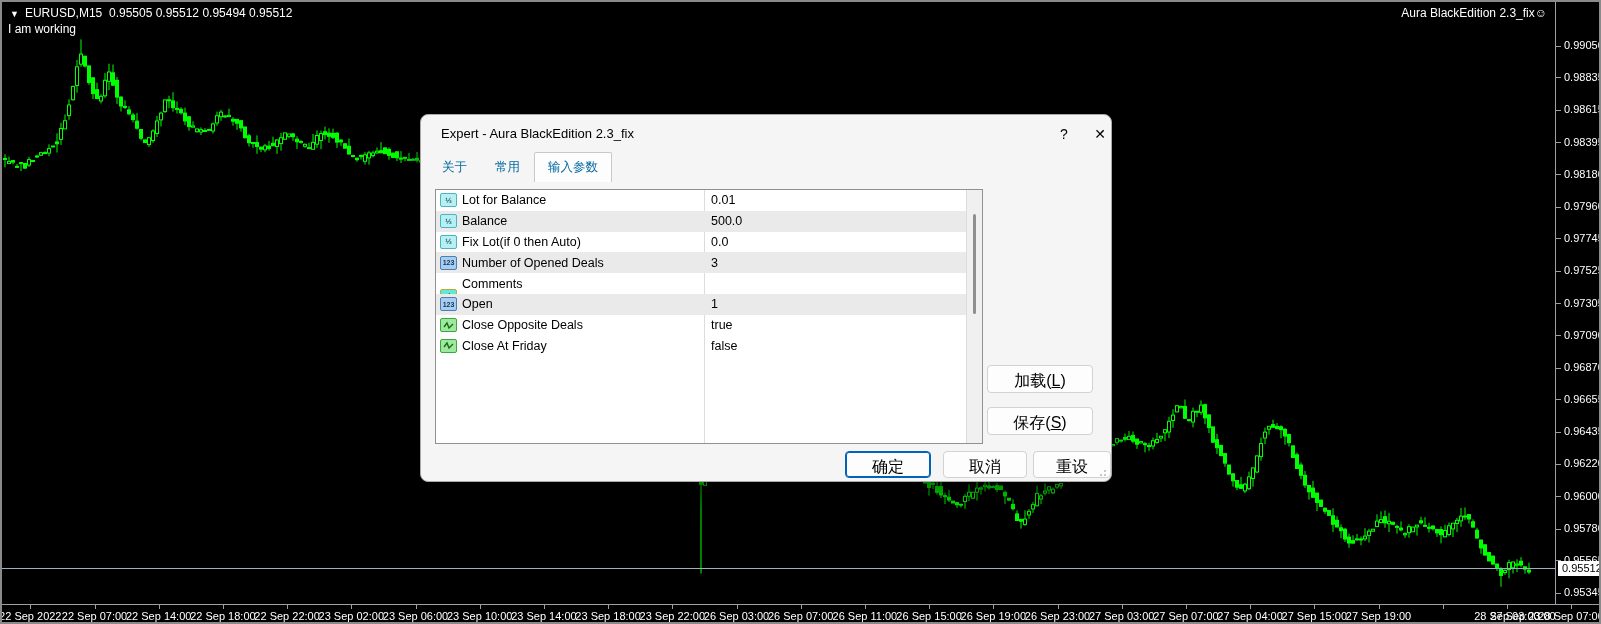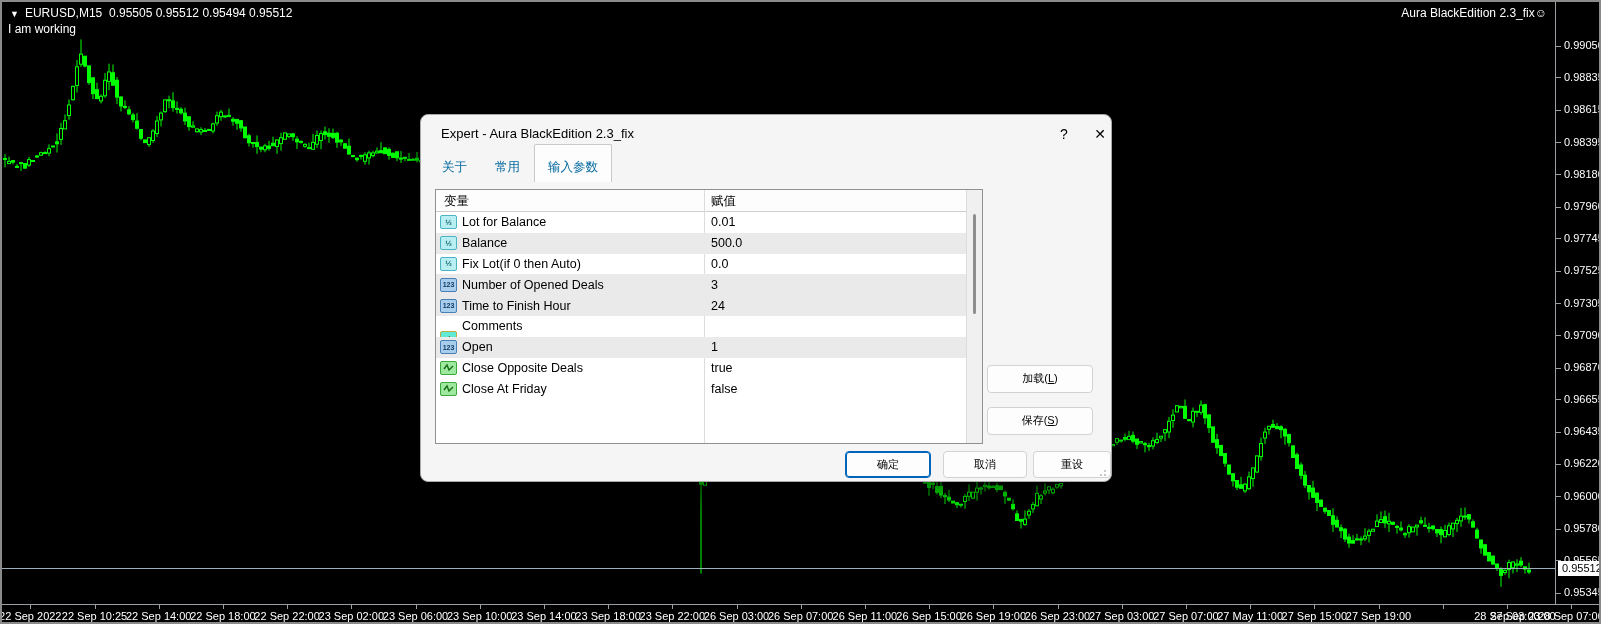--- a/index.html
+++ b/index.html
@@ -23,41 +23,41 @@
   .time-axis{position:absolute;left:0;top:602px;width:1601px;height:20px;background:#000;border-top:1px solid #9aa0a6;z-index:1;}
   .t-tick{position:absolute;top:0;width:1px;height:4px;background:#9aa0a6;}
   .t-label{position:absolute;top:5px;color:#fff;font-size:11px;white-space:nowrap;transform:translateX(-50%);}
   
   .dialog{position:absolute;left:418px;top:112px;width:692px;height:368px;background:#f5f5f5;border:1px solid #a9a9a9;border-radius:8px;box-shadow:0 12px 28px rgba(0,0,0,.6);z-index:10;font-size:12.5px;color:#000;}
   .dlg-title{position:absolute;left:20px;top:11px;font-size:13px;}
   .dlg-help{position:absolute;left:632px;top:8px;width:22px;height:22px;text-align:center;font-size:14px;line-height:22px;cursor:default;}
   .dlg-close{position:absolute;left:668px;top:8px;width:22px;height:22px;text-align:center;font-size:14px;line-height:22px;cursor:default;}
   .tabs{position:absolute;left:7px;top:40px;height:27px;display:flex;align-items:flex-end;}
   .tab{padding:5px 13px 6px 13px;border:1px solid transparent;border-bottom:none;color:#0369a1;}
-  .tab--active{background:#fdfdfd;border-color:#c9c9c9;border-radius:2px 2px 0 0;padding-top:14px;}
+  .tab--active{background:#fdfdfd;border-color:#c9c9c9;border-radius:2px 2px 0 0;padding-top:6px;}
   
   .ptable{position:absolute;left:14px;top:74px;width:548px;height:255px;background:#fff;border:1px solid #919191;overflow:hidden;}
   .ptable-head{position:relative;height:22px;border-bottom:1px solid #cfcfcf;background:#fdfdfd;}
   .col-var{position:absolute;left:8px;top:3px;}
   .col-val{position:absolute;left:275px;top:3px;}
   .head-sep{position:absolute;left:268px;top:0;width:1px;height:255px;background:#dcdcdc;}
   .rows{position:relative;}
   .t-row{position:relative;height:20.8px;display:flex;align-items:center;}
   .t-row.alt{background:#eaeaea;}
   .t-icon{display:inline-flex;align-items:center;justify-content:center;width:17px;height:14px;margin:0 5px 0 4px;border-radius:2px;font-size:8px;font-weight:bold;flex:0 0 auto;}
   .ti-double{background:#b9eff3;border:1px solid #4ab5c2;color:#0a5f68;}
   .ti-int{background:#a9cdec;border:1px solid #4a7fb5;color:#123a66;font-size:7px;}
   .ti-string{background:#5eead4;border:1px solid #bfa93f;color:#6b5a10;margin-top:24px;}
   .ti-bool{background:#9fe89f;border:1px solid #3aa83a;}
   .t-name{white-space:nowrap;overflow:hidden;}
   .t-value{position:absolute;left:275px;white-space:nowrap;}
   .scrollbar{position:absolute;right:0;top:0;width:16px;height:253px;background:#f0f0f0;border-left:1px solid #dcdcdc;}
   .thumb{position:absolute;left:6px;top:24px;width:3px;height:100px;background:#8f8f8f;border-radius:2px;}
   
-  .btn{position:absolute;background:#fdfdfd;border:1px solid #d2d2d2;border-radius:4px;text-align:center;font-size:11px;color:#000;padding-top:5px;cursor:default;}
+  .btn{position:absolute;background:#fdfdfd;border:1px solid #d2d2d2;border-radius:4px;text-align:center;font-size:16px;color:#000;padding-top:5px;cursor:default;}
   .btn-load{left:566px;top:250px;width:106px;height:28px;}
   .btn-save{left:566px;top:292px;width:106px;height:28px;}
   .btn-ok{left:424px;top:336px;width:86px;height:27px;border:1px solid #0064b8;box-shadow:0 0 0 1px #0064b8 inset;}
   .btn-cancel{left:522px;top:336px;width:84px;height:27px;}
   .btn-reset{left:612px;top:336px;width:78px;height:27px;}
   .btn .u{text-decoration:underline;}
   .grip{position:absolute;right:5px;bottom:5px;width:8px;height:8px;}
   .grip i{position:absolute;width:2px;height:2px;background:#b5b5b5;border-radius:50%;}
   .grip i:nth-child(1){right:0;bottom:0;}
   .grip i:nth-child(2){right:4px;bottom:0;}
@@ -878,21 +878,21 @@
       <div class="p-tick" style="top: 558.478px;"></div>
       <div class="p-label" style="top: 551.978px;">0.95565</div>
       <div class="p-tick" style="top: 590.988px;"></div>
       <div class="p-label" style="top: 584.488px;">0.95345</div>
       <div class="bid-label" style="top: 558.81px;">0.95512</div>
     </div>
   <div class="time-axis" id="time-axis">
       <div class="t-tick" style="left: 28.3px;"></div>
       <div class="t-label" style="left: 28.3px;">22 Sep 2022</div>
       <div class="t-tick" style="left: 92.5px;"></div>
-      <div class="t-label" style="left: 92.5px;">22 Sep 10:25</div>
+      <div class="t-label" style="left: 92.5px;">22 Sep 07:00</div>
       <div class="t-tick" style="left: 156.7px;"></div>
       <div class="t-label" style="left: 156.7px;">22 Sep 14:00</div>
       <div class="t-tick" style="left: 220.9px;"></div>
       <div class="t-label" style="left: 220.9px;">22 Sep 18:00</div>
       <div class="t-tick" style="left: 285.1px;"></div>
       <div class="t-label" style="left: 285.1px;">22 Sep 22:00</div>
       <div class="t-tick" style="left: 349.3px;"></div>
       <div class="t-label" style="left: 349.3px;">23 Sep 02:00</div>
       <div class="t-tick" style="left: 413.5px;"></div>
       <div class="t-label" style="left: 413.5px;">23 Sep 06:00</div>
@@ -914,21 +914,21 @@
       <div class="t-label" style="left: 927.1px;">26 Sep 15:00</div>
       <div class="t-tick" style="left: 991.3px;"></div>
       <div class="t-label" style="left: 991.3px;">26 Sep 19:00</div>
       <div class="t-tick" style="left: 1055.5px;"></div>
       <div class="t-label" style="left: 1055.5px;">26 Sep 23:00</div>
       <div class="t-tick" style="left: 1119.7px;"></div>
       <div class="t-label" style="left: 1119.7px;">27 Sep 03:00</div>
       <div class="t-tick" style="left: 1183.9px;"></div>
       <div class="t-label" style="left: 1183.9px;">27 Sep 07:00</div>
       <div class="t-tick" style="left: 1248.1px;"></div>
-      <div class="t-label" style="left: 1248.1px;">27 May 11:00</div>
+      <div class="t-label" style="left: 1248.1px;">27 Sep 04:00</div>
       <div class="t-tick" style="left: 1312.3px;"></div>
       <div class="t-label" style="left: 1312.3px;">27 Sep 15:00</div>
       <div class="t-tick" style="left: 1376.5px;"></div>
       <div class="t-label" style="left: 1376.5px;">27 Sep 19:00</div>
       <div class="t-tick" style="left: 1440.7px;"></div>
       <div class="t-label" style="left: 1521px;">27 Sep 23:00</div>
       <div class="t-tick" style="left: 1504.9px;"></div>
       <div class="t-label" style="left: 1504.9px;">28 Sep 03:00</div>
       <div class="t-tick" style="left: 1569.1px;"></div>
       <div class="t-label" style="left: 1569.1px;">28 Sep 07:00</div>
@@ -939,24 +939,20 @@
     <div class="dlg-help">?</div>
     <div class="dlg-close">✕</div>
 
     <div class="tabs">
       <div class="tab">关于</div>
       <div class="tab">常用</div>
       <div class="tab tab--active">输入参数</div>
     </div>
 
     <div class="ptable">
-      <div class="ptable-head">
-        <span class="col-var">变量</span>
-        <span class="col-val">赋值</span>
-      </div>
       <div class="head-sep"></div>
       <div class="rows" id="param-rows">
           <div class="t-row">
             <span class="t-icon ti-double">½</span>
             <span class="t-name">Lot for Balance</span>
             <span class="t-value">0.01</span>
           </div>
           <div class="t-row alt">
             <span class="t-icon ti-double">½</span>
             <span class="t-name">Balance</span>
@@ -964,25 +960,20 @@
           </div>
           <div class="t-row">
             <span class="t-icon ti-double">½</span>
             <span class="t-name">Fix Lot(if 0 then Auto)</span>
             <span class="t-value">0.0</span>
           </div>
           <div class="t-row alt">
             <span class="t-icon ti-int">123</span>
             <span class="t-name">Number of Opened Deals</span>
             <span class="t-value">3</span>
-          </div>
-          <div class="t-row alt">
-            <span class="t-icon ti-int">123</span>
-            <span class="t-name">Time to Finish Hour</span>
-            <span class="t-value">24</span>
           </div>
           <div class="t-row">
             <span class="t-icon ti-string">ab</span>
             <span class="t-name">Comments</span>
             <span class="t-value"></span>
           </div>
           <div class="t-row alt">
             <span class="t-icon ti-int">123</span>
             <span class="t-name">Open</span>
             <span class="t-value">1</span>

